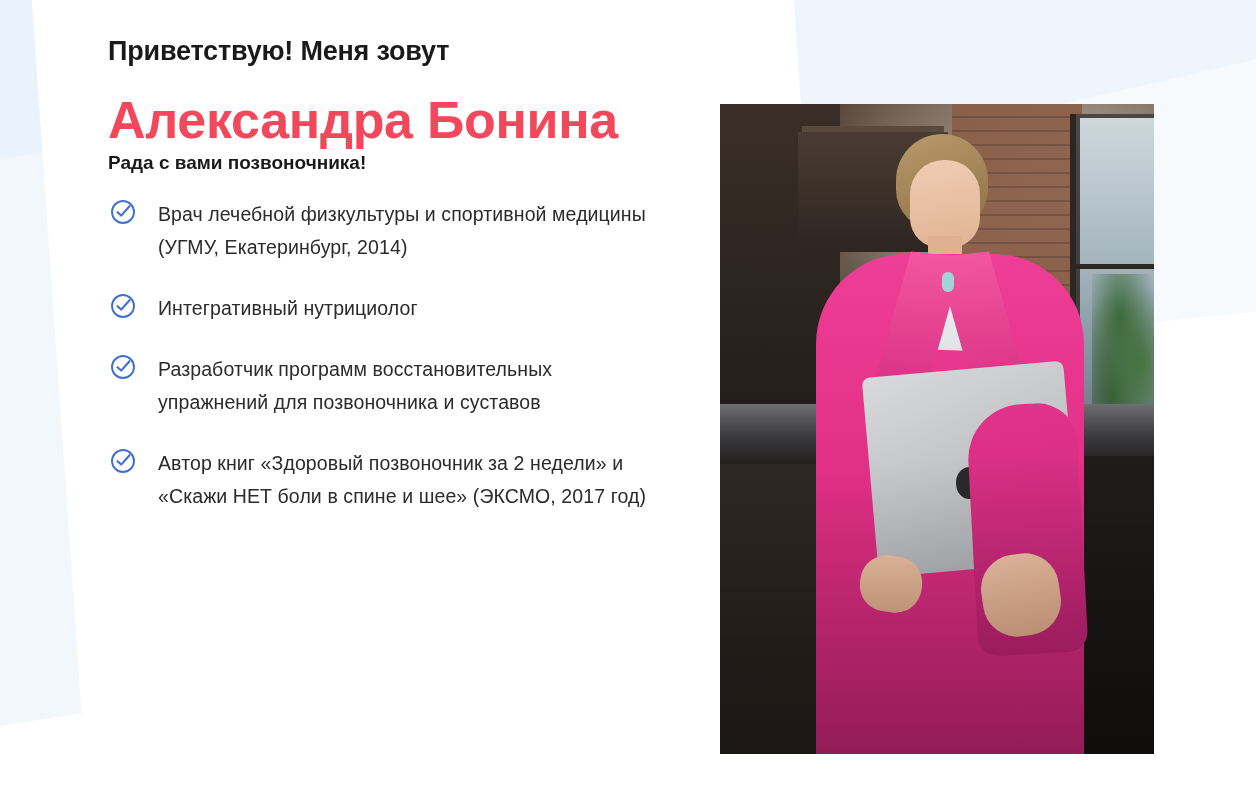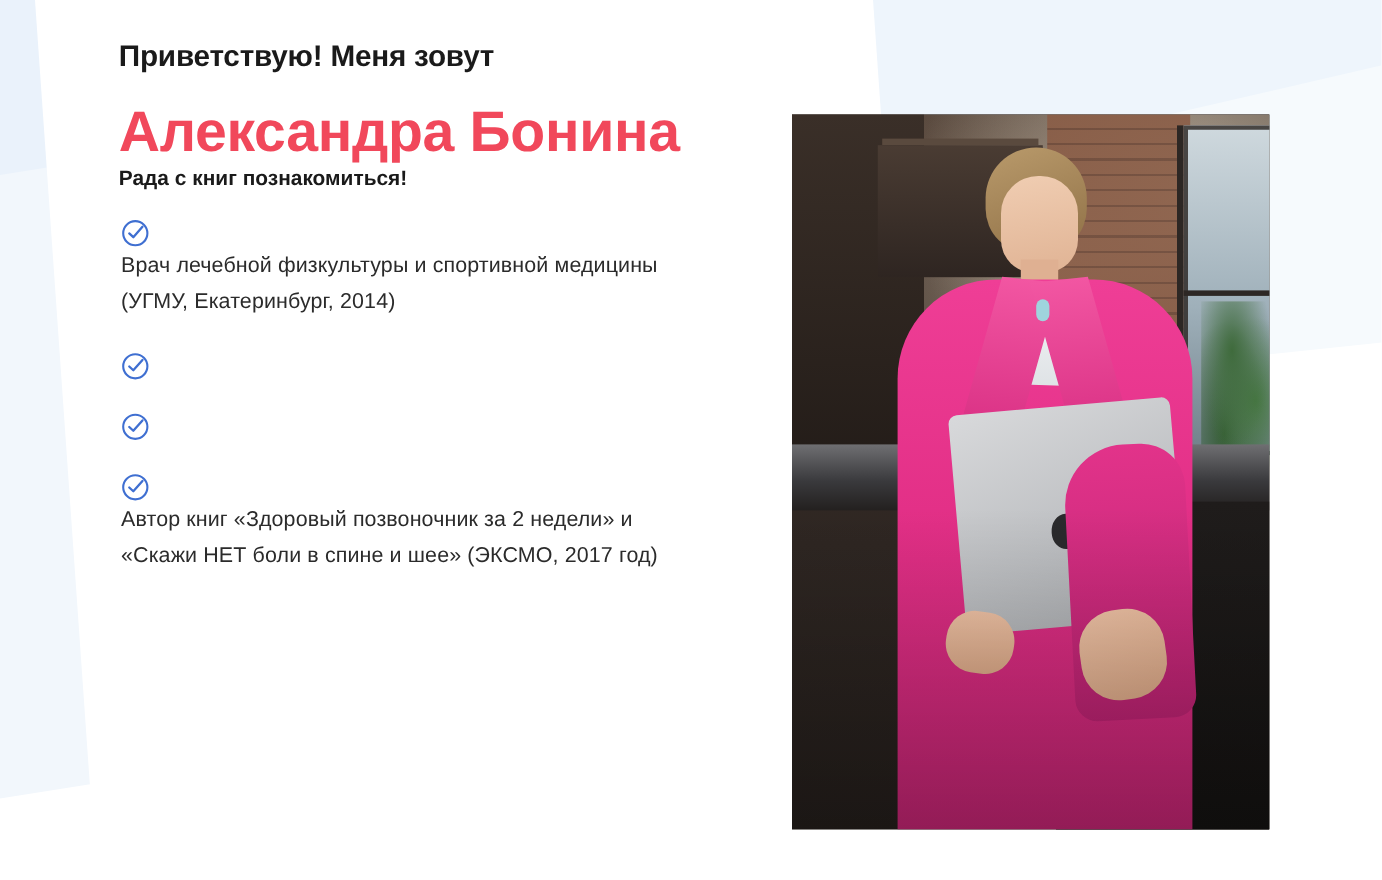--- a/index.html
+++ b/index.html
@@ -127,21 +127,20 @@
     position: absolute;
     left: 110px;
     top: 198px;
     width: 560px;
   }
 
   .bullet {
     display: flex;
     align-items: flex-start;
     margin-bottom: 28px;
-    flex-direction: column;
   }
   .bullet:last-child { margin-bottom: 0; }
 
   .check-icon {
     flex: 0 0 auto;
     width: 26px;
     height: 26px;
     margin-right: 22px;
     margin-top: 1px;
   }
@@ -331,21 +330,21 @@
     <div class="bg-white-wedge"></div>
     <div class="bg-white-wedge-2"></div>
   </div>
 
   <div class="content">
 
     <div class="greeting">Приветствую! Меня зовут</div>
 
     <div class="name">Александра Бонина</div>
 
-    <div class="subtitle">Рада с книг познакомиться!</div>
+    <div class="subtitle">Рада с вами позвоночника!</div>
 
     <div class="bullets">
 
       <div class="bullet">
         <span class="check-icon">
           <svg width="26" height="26" viewBox="0 0 26 26" aria-hidden="true">
             <circle cx="13" cy="13" r="11" fill="none" stroke="#3f6fd1" stroke-width="1.9"></circle>
             <path d="M7.5 13.2 L11.2 16.6 L19.5 7.2" fill="none" stroke="#3f6fd1" stroke-width="2.1" stroke-linecap="round" stroke-linejoin="round"></path>
           </svg>
         </span>
@@ -353,29 +352,31 @@
       </div>
 
 
       <div class="bullet">
         <span class="check-icon">
           <svg width="26" height="26" viewBox="0 0 26 26" aria-hidden="true">
             <circle cx="13" cy="13" r="11" fill="none" stroke="#3f6fd1" stroke-width="1.9"></circle>
             <path d="M7.5 13.2 L11.2 16.6 L19.5 7.2" fill="none" stroke="#3f6fd1" stroke-width="2.1" stroke-linecap="round" stroke-linejoin="round"></path>
           </svg>
         </span>
+        <span class="bullet-text">Интегративный нутрициолог</span>
       </div>
 
       <div class="bullet">
         <span class="check-icon">
           <svg width="26" height="26" viewBox="0 0 26 26" aria-hidden="true">
             <circle cx="13" cy="13" r="11" fill="none" stroke="#3f6fd1" stroke-width="1.9"></circle>
             <path d="M7.5 13.2 L11.2 16.6 L19.5 7.2" fill="none" stroke="#3f6fd1" stroke-width="2.1" stroke-linecap="round" stroke-linejoin="round"></path>
           </svg>
         </span>
+        <span class="bullet-text">Разработчик программ восстановительных упражнений для позвоночника и суставов</span>
       </div>
 
       <div class="bullet">
         <span class="check-icon">
           <svg width="26" height="26" viewBox="0 0 26 26" aria-hidden="true">
             <circle cx="13" cy="13" r="11" fill="none" stroke="#3f6fd1" stroke-width="1.9"></circle>
             <path d="M7.5 13.2 L11.2 16.6 L19.5 7.2" fill="none" stroke="#3f6fd1" stroke-width="2.1" stroke-linecap="round" stroke-linejoin="round"></path>
           </svg>
         </span>
         <span class="bullet-text">Автор книг «Здоровый позвоночник за 2 недели» и «Скажи НЕТ боли в спине и шее» (ЭКСМО, 2017 год)</span>

